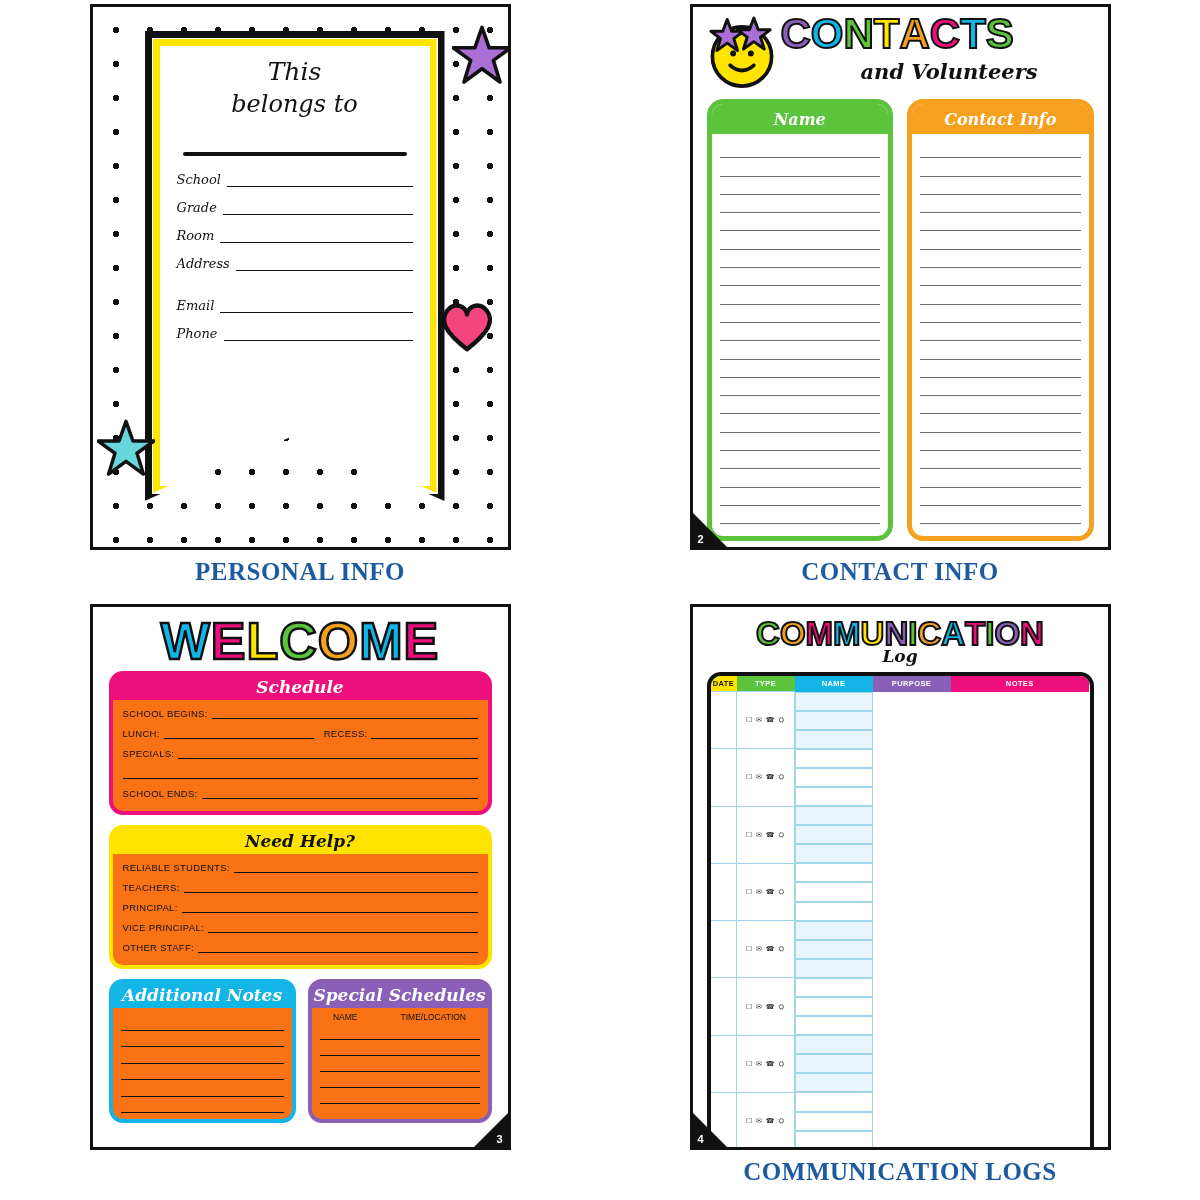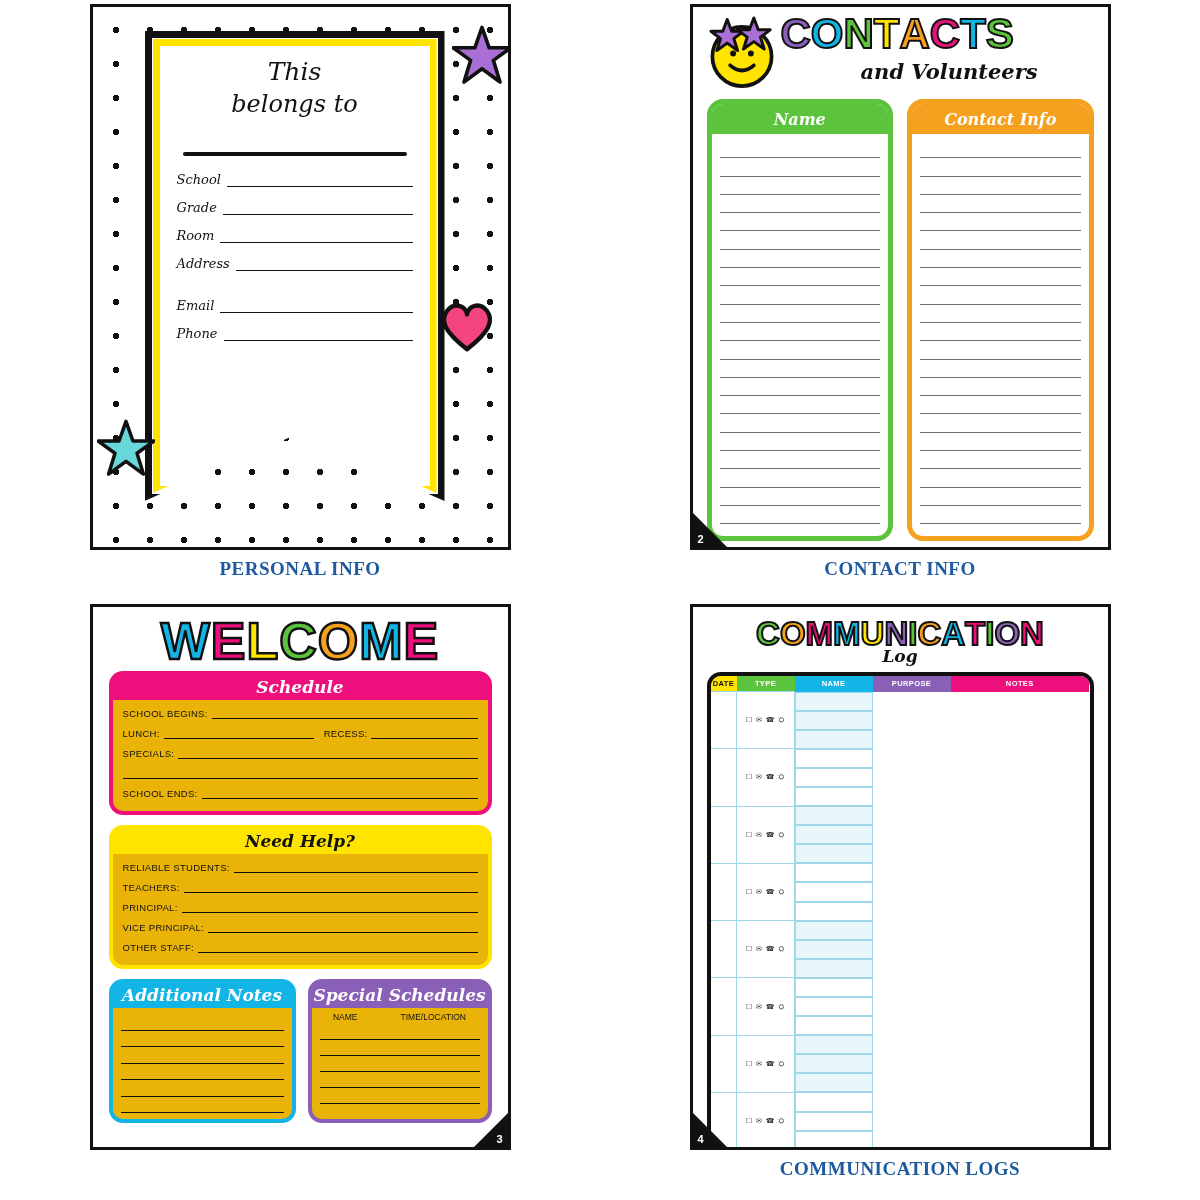--- a/index.html
+++ b/index.html
@@ -14,21 +14,21 @@
   .cell{position:relative;display:flex;flex-direction:column;align-items:center;}
   .page{
     position:relative;
     background:#ffffff;
     border:3px solid #111;
     overflow:hidden;
   }
   .caption{
     font-family:"Liberation Serif",serif;
     color:#1e5aa0;
-    font-size:19px;
+    font-size:25px;
     font-weight:bold;
     letter-spacing:.5px;
     text-align:right;
     margin-top:8px;
   }
 
   
   .p1{width:415px;height:540px;margin-top:4px;}
   .dots{position:absolute;inset:0;
      background-image:radial-gradient(#111 3.1px, transparent 3.2px);
@@ -75,21 +75,21 @@
   .rules div{border-bottom:1.2px solid #6f6f6f;height:17.3px;}
   .corner{position:absolute;left:0;bottom:0;width:0;height:0;border-left:34px solid #111;border-top:34px solid transparent;}
   .corner-r{position:absolute;right:0;bottom:0;width:0;height:0;border-right:34px solid #111;border-top:34px solid transparent;}
   .pgnum{position:absolute;bottom:2px;left:5px;color:#fff;font-size:11px;font-weight:bold;}
   .pgnum-r{position:absolute;bottom:2px;right:5px;color:#fff;font-size:11px;font-weight:bold;}
 
   
   .p3{width:415px;height:540px;margin-top:4px;}
   .welcome{text-align:center;font-weight:bold;font-size:52px;letter-spacing:1px;margin:8px 0 4px 0;line-height:1;}
   .welcome span{-webkit-text-stroke:2.5px #111;display:inline-block;}
-  .box{margin:0 16px 10px 16px;border:4px solid;border-radius:14px;background:#eab308;}
+  .box{margin:0 16px 10px 16px;border:4px solid;border-radius:14px;background:#f97316;}
   .box-head{text-align:center;font-family:"DejaVu Serif",serif;font-style:italic;font-weight:bold;font-size:17px;padding:2px 0 3px 0;}
   .box.pink{border-color:#ec0f7c;}
   .box.pink .box-head{background:#ec0f7c;color:#fff;}
   .box.yellow{border-color:#ffe400;}
   .box.yellow .box-head{background:#ffe400;color:#111;}
   .box-body{padding:8px 10px 10px 10px;}
   .frow{display:flex;align-items:flex-end;font-size:9.5px;letter-spacing:.3px;margin-bottom:9px;color:#111;}
   .frow .lbl{white-space:nowrap;padding-right:4px;}
   .frow .ln{flex:1;border-bottom:1.2px solid #111;height:10px;}
   .frow .ln.short{flex:0 0 150px;}

